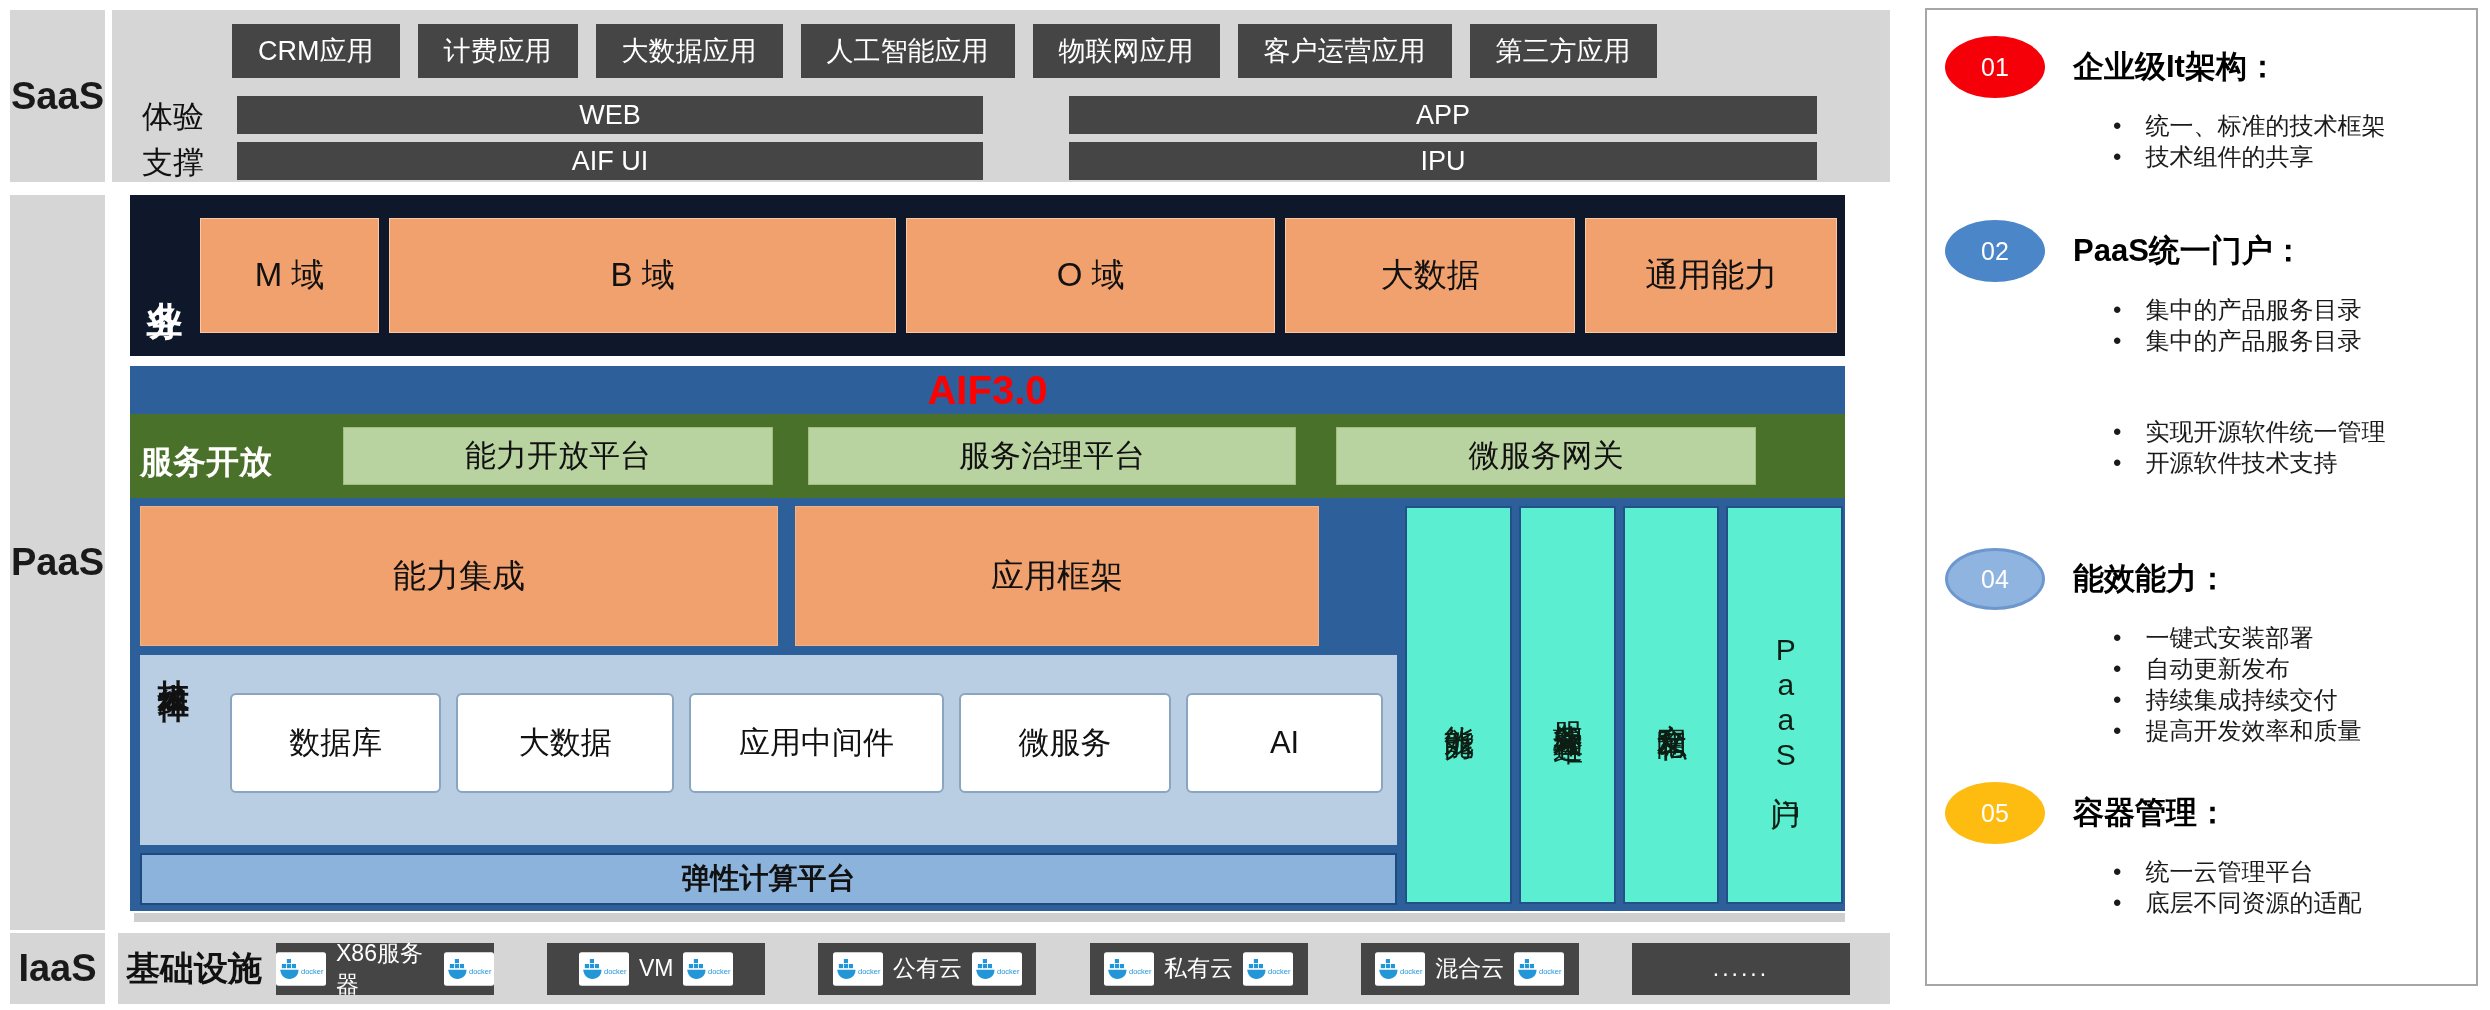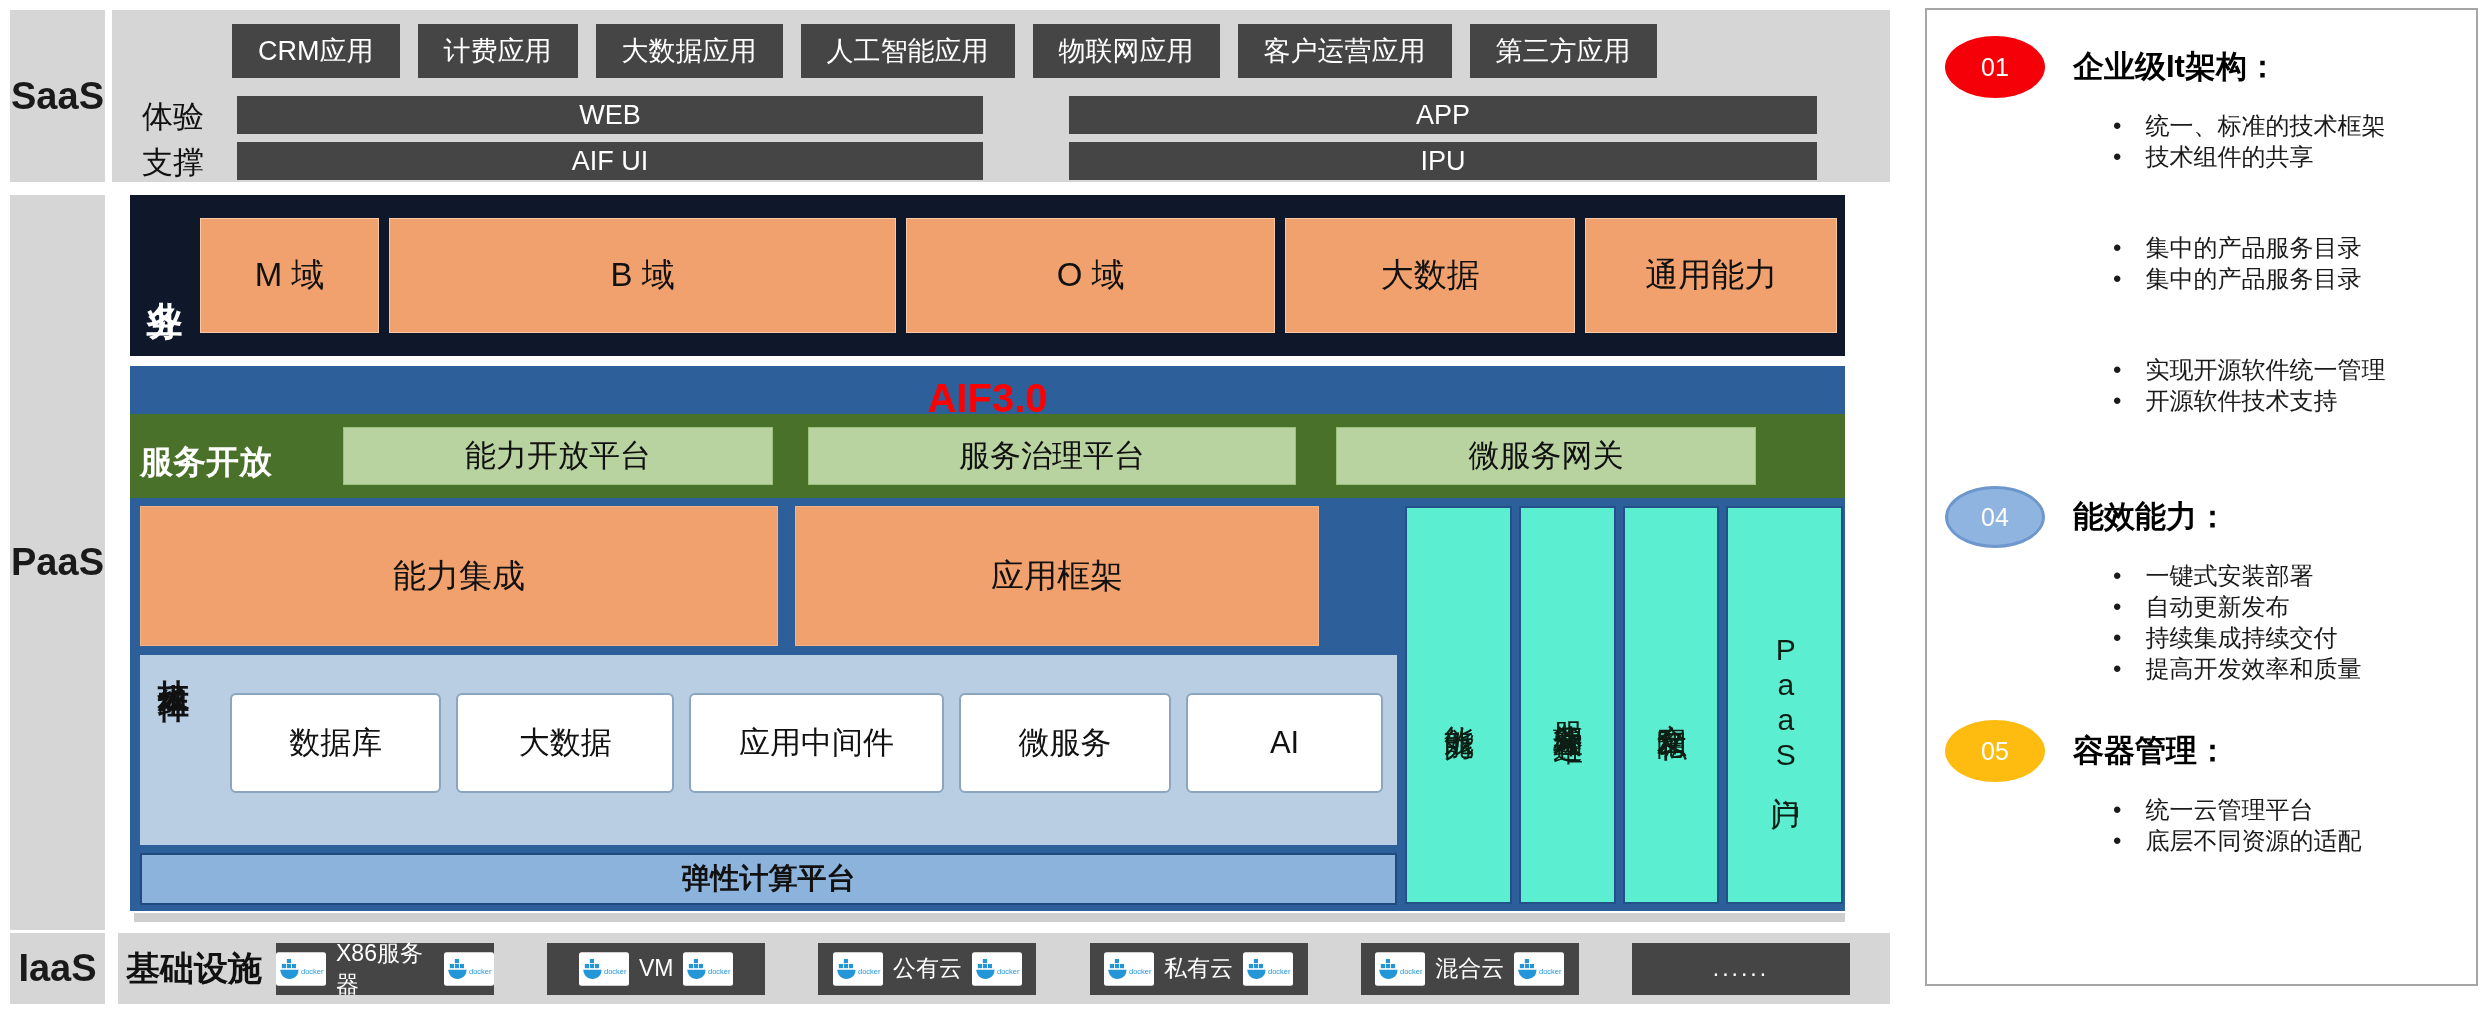--- a/index.html
+++ b/index.html
@@ -32,21 +32,21 @@
   .biz-box { left: 130px; top: 195px; width: 1715px; height: 161px; background: #0f172a;
              display: flex; gap: 10px; padding: 23px 8px; }
   .vert { writing-mode: vertical-lr; text-orientation: upright; letter-spacing: 4px; }
   .biz-label { width: 52px; color: #fff; font-weight: bold; font-size: 36px; }
   .biz-domain { background: #f1a16e; border: 1px solid #f7c9a4; font-size: 33px; color: #111; }
   .d0 { flex: 183 1 0; } .d1 { flex: 522 1 0; } .d2 { flex: 379 1 0; }
   .d3 { flex: 298 1 0; } .d4 { flex: 258 1 0; }
 
   
   .paas-box { left: 130px; top: 366px; width: 1715px; height: 545px; background: #2d5f9b; }
-  .aif-title { position: absolute; left: 0; right: 0; top: 8px; height: 48px;
+  .aif-title { position: absolute; left: 0; right: 0; top: 0; height: 48px;
                color: #ff0000; font-weight: bold; font-size: 40px;
                display: flex; align-items: center; justify-content: center; }
   .green-band { position: absolute; left: 0; right: 0; top: 48px; height: 84px; background: #4a7129; }
   .so-label { position: absolute; left: 10px; top: 0; bottom: 0; display: flex; align-items: center;
               color: #fff; font-weight: bold; font-size: 33px; margin-top: 12px; }
   .plat { position: absolute; top: 13px; height: 58px; background: #b8d2a0; border: 1px solid #9cc17c;
           font-size: 31px; color: #111; }
   .plat0 { left: 213px;  width: 430px; }
   .plat1 { left: 678px;  width: 488px; }
   .plat2 { left: 1206px; width: 420px; }
@@ -306,20 +306,24 @@
       <div class="rp-bullet">
           <span>统一、标准的技术框架</span>
         </div>
       <div class="rp-bullet">
           <span>技术组件的共享</span>
         </div>
     </div>
   </div>
 
   <div class="rp-item i1">
+    <div class="rp-head">
+      <div class="rp-ellipse" style="background: rgb(74, 134, 200);">02</div>
+      <div class="rp-title">PaaS统一门户：</div>
+    </div>
     <div class="rp-bullets">
       <div class="rp-bullet">
           <span>集中的产品服务目录</span>
         </div>
       <div class="rp-bullet">
           <span>集中的产品服务目录</span>
         </div>
     </div>
   </div>
 

